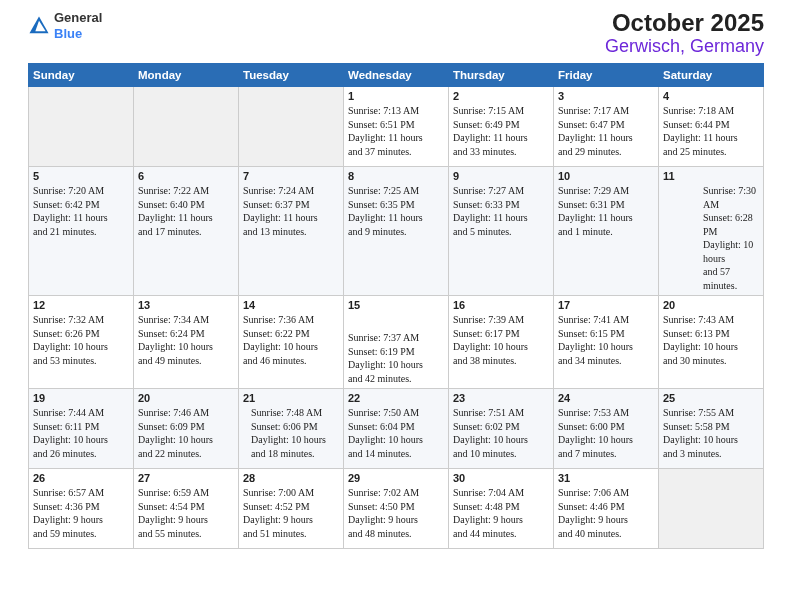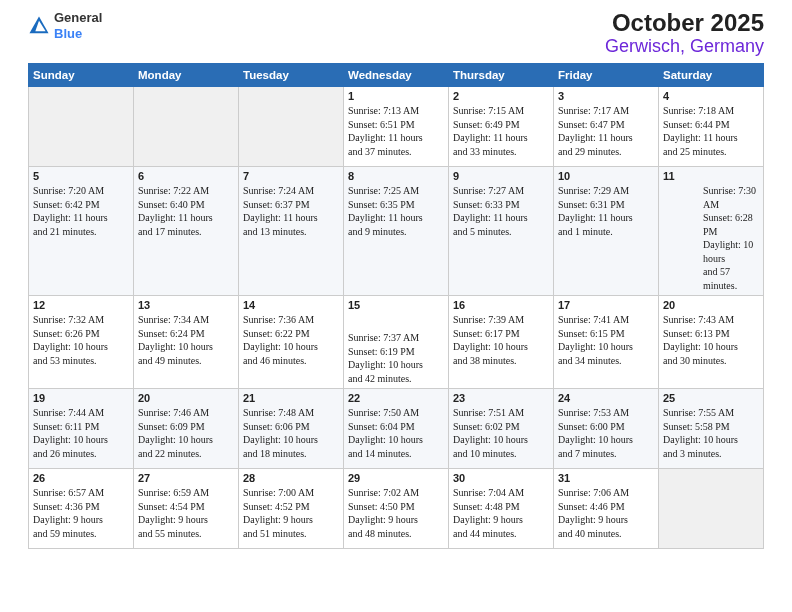--- a/index.html
+++ b/index.html
@@ -276,21 +276,21 @@
           </td>
           <td>
             <span class="day-number">20</span>
             <div class="cell-text" style="white-space: pre-line;">Sunrise: 7:46 AM
 Sunset: 6:09 PM
 Daylight: 10 hours
 and 22 minutes.</div>
           </td>
           <td>
             <span class="day-number">21</span>
-            <div class="cell-text" style="white-space: pre-line;">Sunrise: 7:48 AM
+            <div class="cell-text" style="white-space: pre-line; margin-left: 8px;">Sunrise: 7:48 AM
 Sunset: 6:06 PM
 Daylight: 10 hours
 and 18 minutes.</div>
           </td>
           <td>
             <span class="day-number">22</span>
             <div class="cell-text" style="white-space: pre-line;">Sunrise: 7:50 AM
 Sunset: 6:04 PM
 Daylight: 10 hours
 and 14 minutes.</div>

